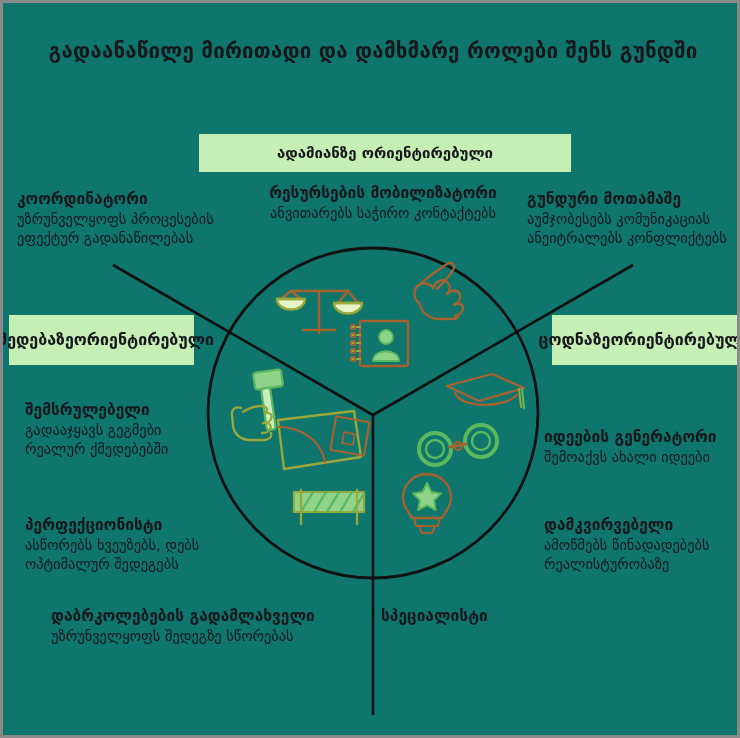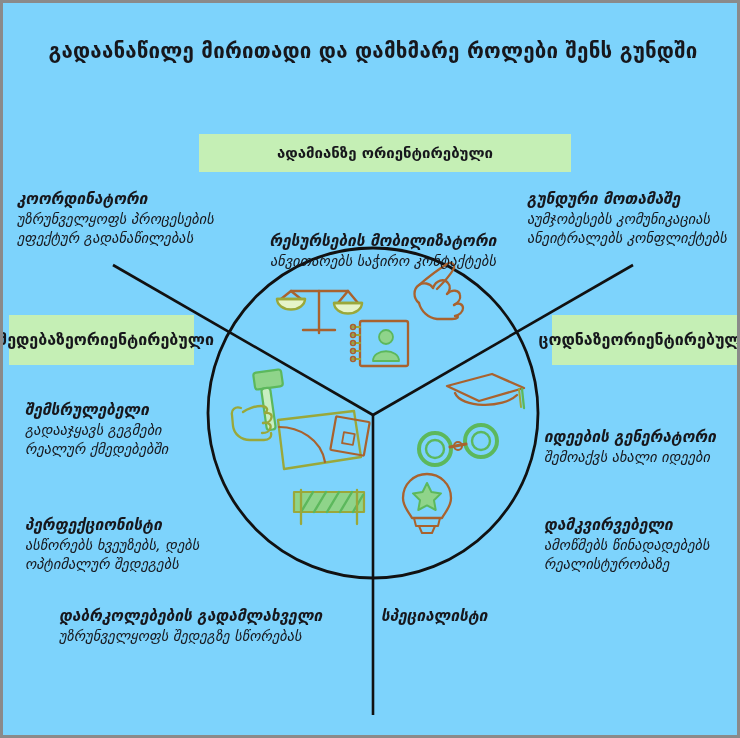--- a/index.html
+++ b/index.html
@@ -1,46 +1,46 @@
 <!DOCTYPE html>
 <html><head>
 <meta charset="utf-8">
 <style>
   html,body{margin:0;padding:0;background:#8a8a8a;}
   body{font-family:"DejaVu Sans","Liberation Sans",sans-serif;}
   #page{
-    position:relative;width:740px;height:738px;background:#7dd3fc;
+    position:relative;width:740px;height:738px;background:#0f766e;
     box-sizing:border-box;border:3px solid #8a8a8a;overflow:hidden;
   }
   .title{
     position:absolute;left:0;top:36px;width:740px;text-align:center;
     font-size:20.5px;font-weight:bold;color:#17171c;letter-spacing:.2px;
   }
   .greenbox{
     position:absolute;background:#c5efb5;color:#17171c;font-weight:bold;
     display:flex;align-items:center;justify-content:center;text-align:center;
     line-height:1.25;
   }
   #gb-top{left:196px;top:131px;width:372px;height:38px;font-size:15px;}
   #gb-left{left:6px;top:312px;width:185px;height:50px;font-size:16px;flex-direction:row;}
   #gb-right{left:549px;top:312px;width:185px;height:50px;font-size:16px;flex-direction:row;}
 
-  .lbl{position:absolute;color:#17171c;line-height:1.30;font-style:italic;}
+  .lbl{position:absolute;color:#17171c;line-height:1.30;}
   .lbl .hd{font-weight:bold;font-size:15.5px;display:block;margin-bottom:1px;}
   .lbl .ds{font-size:14.4px;display:block;}
   .lbl.ctr{text-align:center;}
 
   #l-coord{left:14px;top:186px;width:235px;}
-  #l-res{left:245px;top:180px;width:270px;margin-top:48px;}
+  #l-res{left:245px;top:180px;width:270px;}
   #l-team{left:524px;top:186px;width:215px;}
   #l-impl{left:22px;top:397px;width:205px;}
   #l-idea{left:541px;top:424px;width:200px;}
   #l-perf{left:22px;top:512px;width:215px;}
   #l-monit{left:541px;top:512px;width:200px;}
-  #l-shaper{left:56px;top:603px;width:300px;}
+  #l-shaper{left:48px;top:603px;width:300px;}
   #l-spec{left:378px;top:603px;width:330px;}
 
   #svg-wrap{position:absolute;left:0;top:0;width:740px;height:738px;}
   svg{display:block;}
 </style>
 </head>
 <body>
 
 <div id="page">
 

